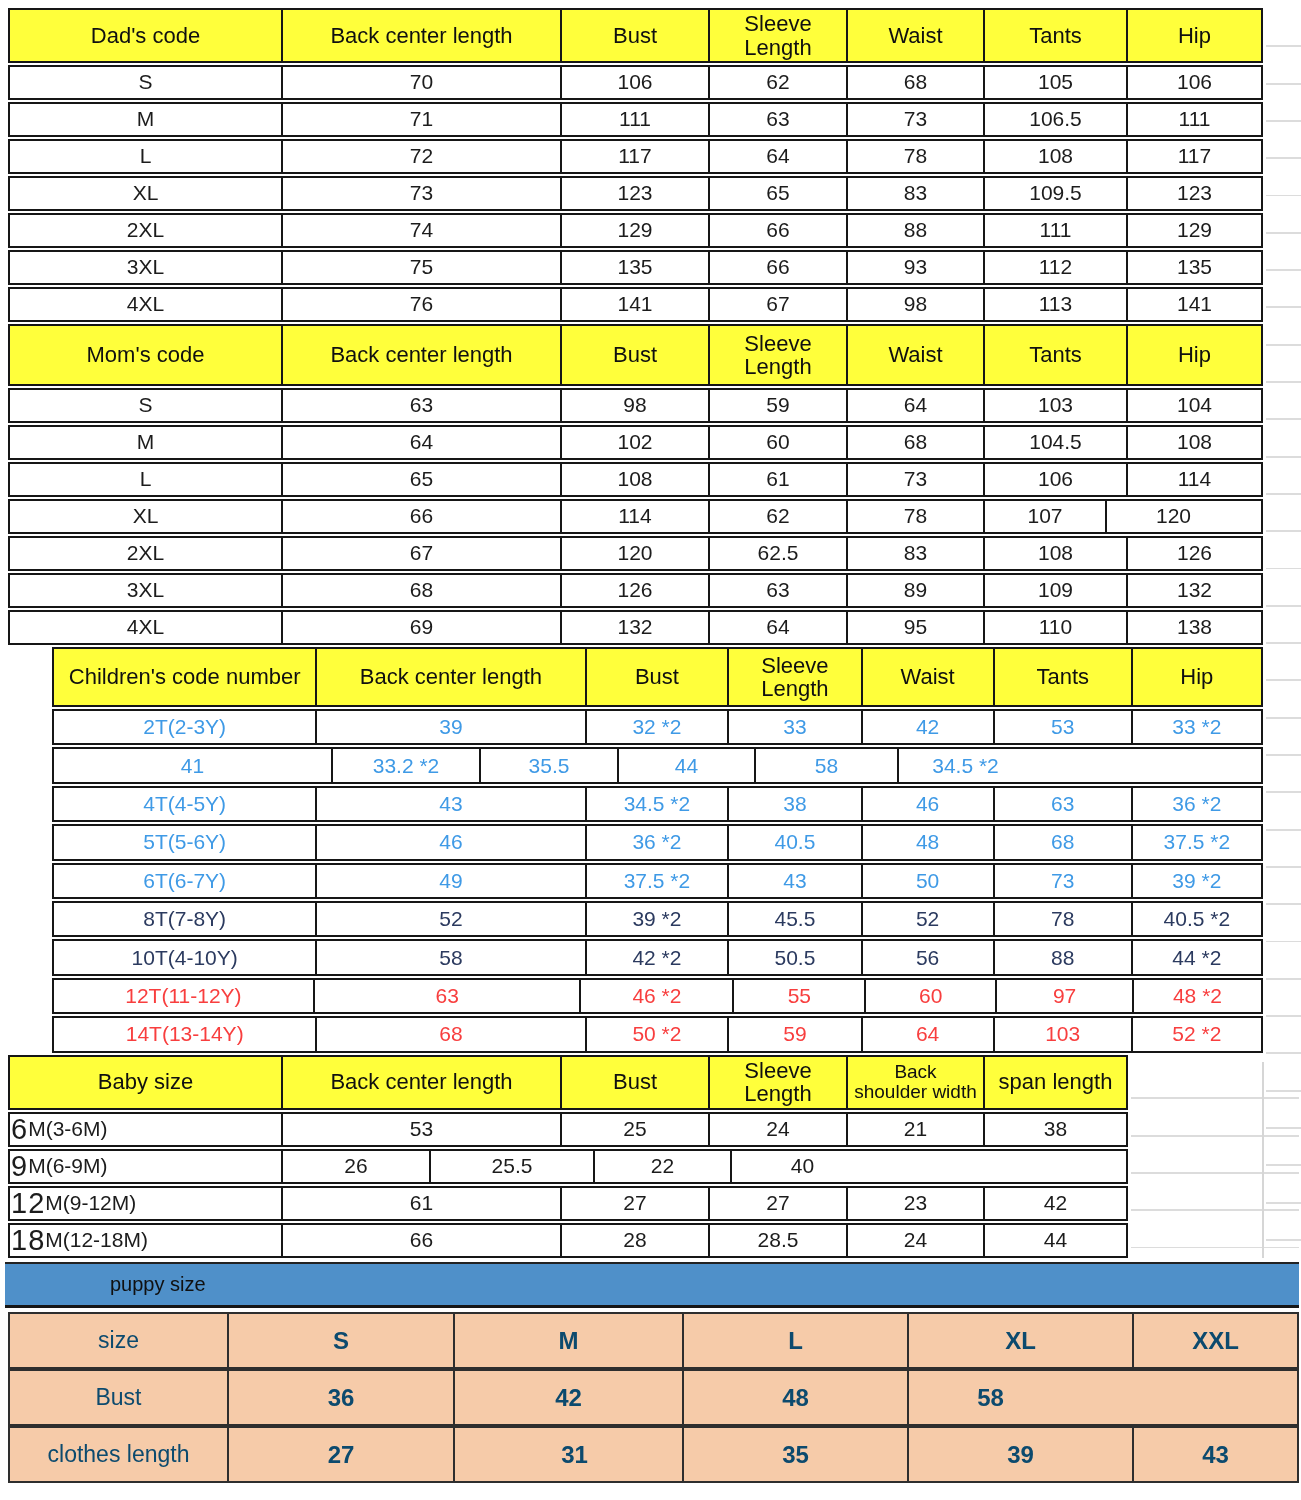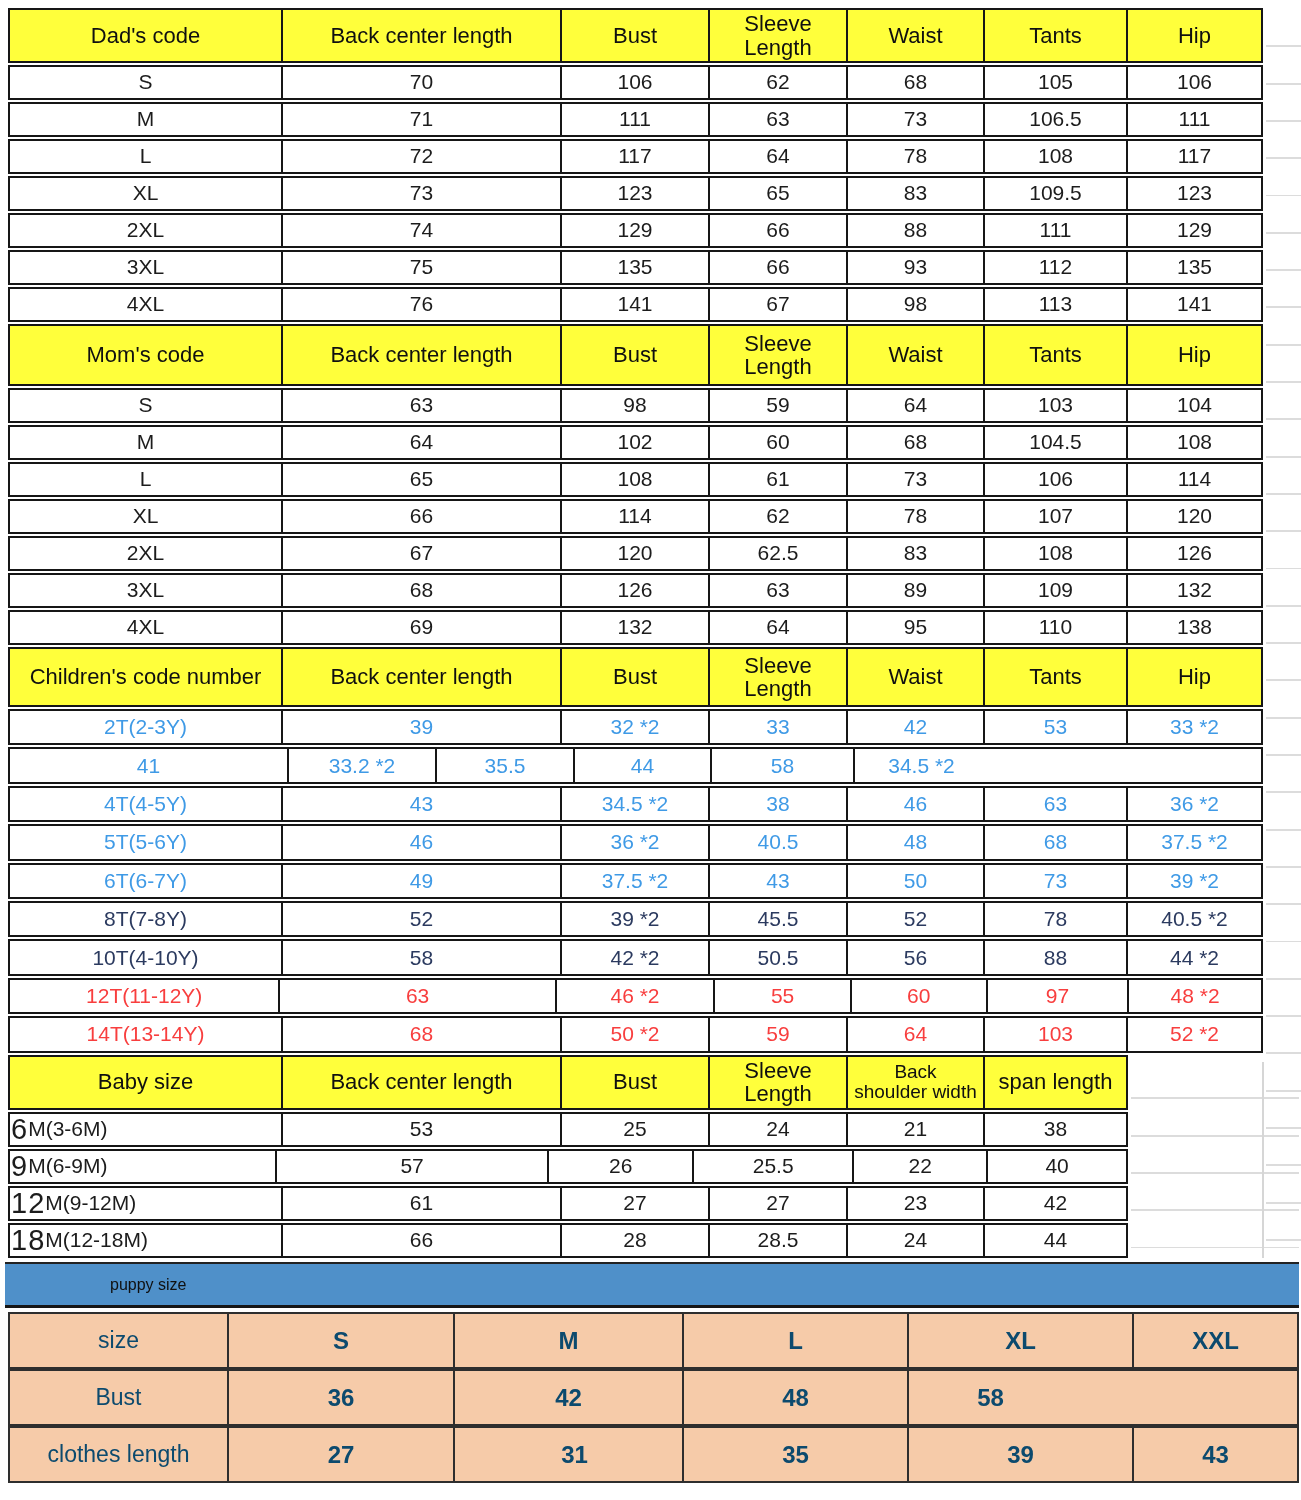--- a/index.html
+++ b/index.html
@@ -17,21 +17,21 @@
     background:
       linear-gradient(to right,transparent 0,transparent 131px,#d6d6d6 131px,#d6d6d6 133px,transparent 133px),
       repeating-linear-gradient(to bottom,transparent 0,transparent 35.3px,#dcdcdc 35.3px,#dcdcdc 37.3px);
   }
   .tables-root{position:absolute;left:8px;top:8px;width:1255px;}
   .tbl{width:1255px;}
   .t-row{
     display:flex;box-sizing:border-box;border:2px solid #161616;margin-bottom:2px;
     background:#fff;height:35px;align-items:stretch;
   }
-  .tbl.children .t-row{height:36.4px;}
+  .tbl.children .t-row{height:36.4px;margin-left:44px;}
   .t-row.hdr{background:#FFFF3B;height:55px;}
   .tbl.mom .t-row.hdr{height:62px;}
   .tbl.children .t-row.hdr{height:60px;}
   .tbl.baby .t-row.hdr{height:55px;}
   .tbl.baby{width:1120px;}
   .t-cell{
     box-sizing:border-box;border-right:2px solid #161616;display:flex;align-items:center;
     justify-content:center;font-size:21px;line-height:1.05;white-space:pre-line;text-align:center;
     overflow:hidden;
   }
@@ -44,21 +44,21 @@
   .t-cell.dark{color:#1c1c1c;}
   .t-cell.baby-label{justify-content:flex-start;padding-left:1px;}
   .baby-big{font-size:29px;font-weight:400;letter-spacing:1px;}
   .baby-rest{font-size:21px;}
   
   .puppy-bar{
     position:absolute;left:5px;top:1262px;width:1294px;height:46px;background:#4f90c9;
     border-top:2px solid #222;border-bottom:3px solid #161616;box-sizing:border-box;
     display:flex;align-items:center;
   }
-  .puppy-bar span{margin-left:105px;font-size:16px;color:#101010;}
+  .puppy-bar span{margin-left:105px;font-size:20px;color:#101010;}
   .puppy-table{
     position:absolute;left:8px;top:1312px;width:1291px;background:#f6cba9;
     border:2px solid #2e2e2e;box-sizing:border-box;
   }
   .p-row{
     display:flex;box-sizing:border-box;border:2px solid #2e2e2e;margin:-2px -2px 2px -2px;
     height:57px;background:#f6cba9;
   }
   .p-row:last-child{margin-bottom:-2px;}
   .p-cell{
@@ -187,21 +187,21 @@
           <div class="t-cell" style="width: 137px;">73</div>
           <div class="t-cell" style="width: 143px;">106</div>
           <div class="t-cell" style="width: 133px;">114</div>
         </div>
         <div class="t-row plain">
           <div class="t-cell" style="width: 273px;">XL</div>
           <div class="t-cell" style="width: 279px;">66</div>
           <div class="t-cell" style="width: 148px;">114</div>
           <div class="t-cell" style="width: 138px;">62</div>
           <div class="t-cell" style="width: 137px;">78</div>
-          <div class="t-cell" style="width: 143px;">107</div>
+          <div class="t-cell" style="width: 122px;">107</div>
           <div class="t-cell" style="width: 133px;">120</div>
         </div>
         <div class="t-row plain">
           <div class="t-cell" style="width: 273px;">2XL</div>
           <div class="t-cell" style="width: 279px;">67</div>
           <div class="t-cell" style="width: 148px;">120</div>
           <div class="t-cell" style="width: 138px;">62.5</div>
           <div class="t-cell" style="width: 137px;">83</div>
           <div class="t-cell" style="width: 143px;">108</div>
           <div class="t-cell" style="width: 133px;">126</div>
@@ -331,21 +331,20 @@
         <div class="t-row plain">
           <div class="t-cell baby-label" style="width: 273px;"><span class="baby-big">6</span><span class="baby-rest">M(3-6M)</span></div>
           <div class="t-cell" style="width: 279px;">53</div>
           <div class="t-cell" style="width: 148px;">25</div>
           <div class="t-cell" style="width: 138px;">24</div>
           <div class="t-cell" style="width: 137px;">21</div>
           <div class="t-cell" style="width: 141px;">38</div>
         </div>
         <div class="t-row plain">
           <div class="t-cell baby-label" style="width: 273px;"><span class="baby-big">9</span><span class="baby-rest">M(6-9M)</span></div>
-          <div class="t-cell" style="width: 279px;">57</div>
           <div class="t-cell" style="width: 148px;">26</div>
           <div class="t-cell" style="width: 164px;">25.5</div>
           <div class="t-cell" style="width: 137px;">22</div>
           <div class="t-cell" style="width: 141px;">40</div>
         </div>
         <div class="t-row plain">
           <div class="t-cell baby-label" style="width: 273px;"><span class="baby-big">12</span><span class="baby-rest">M(9-12M)</span></div>
           <div class="t-cell" style="width: 279px;">61</div>
           <div class="t-cell" style="width: 148px;">27</div>
           <div class="t-cell" style="width: 138px;">27</div>

